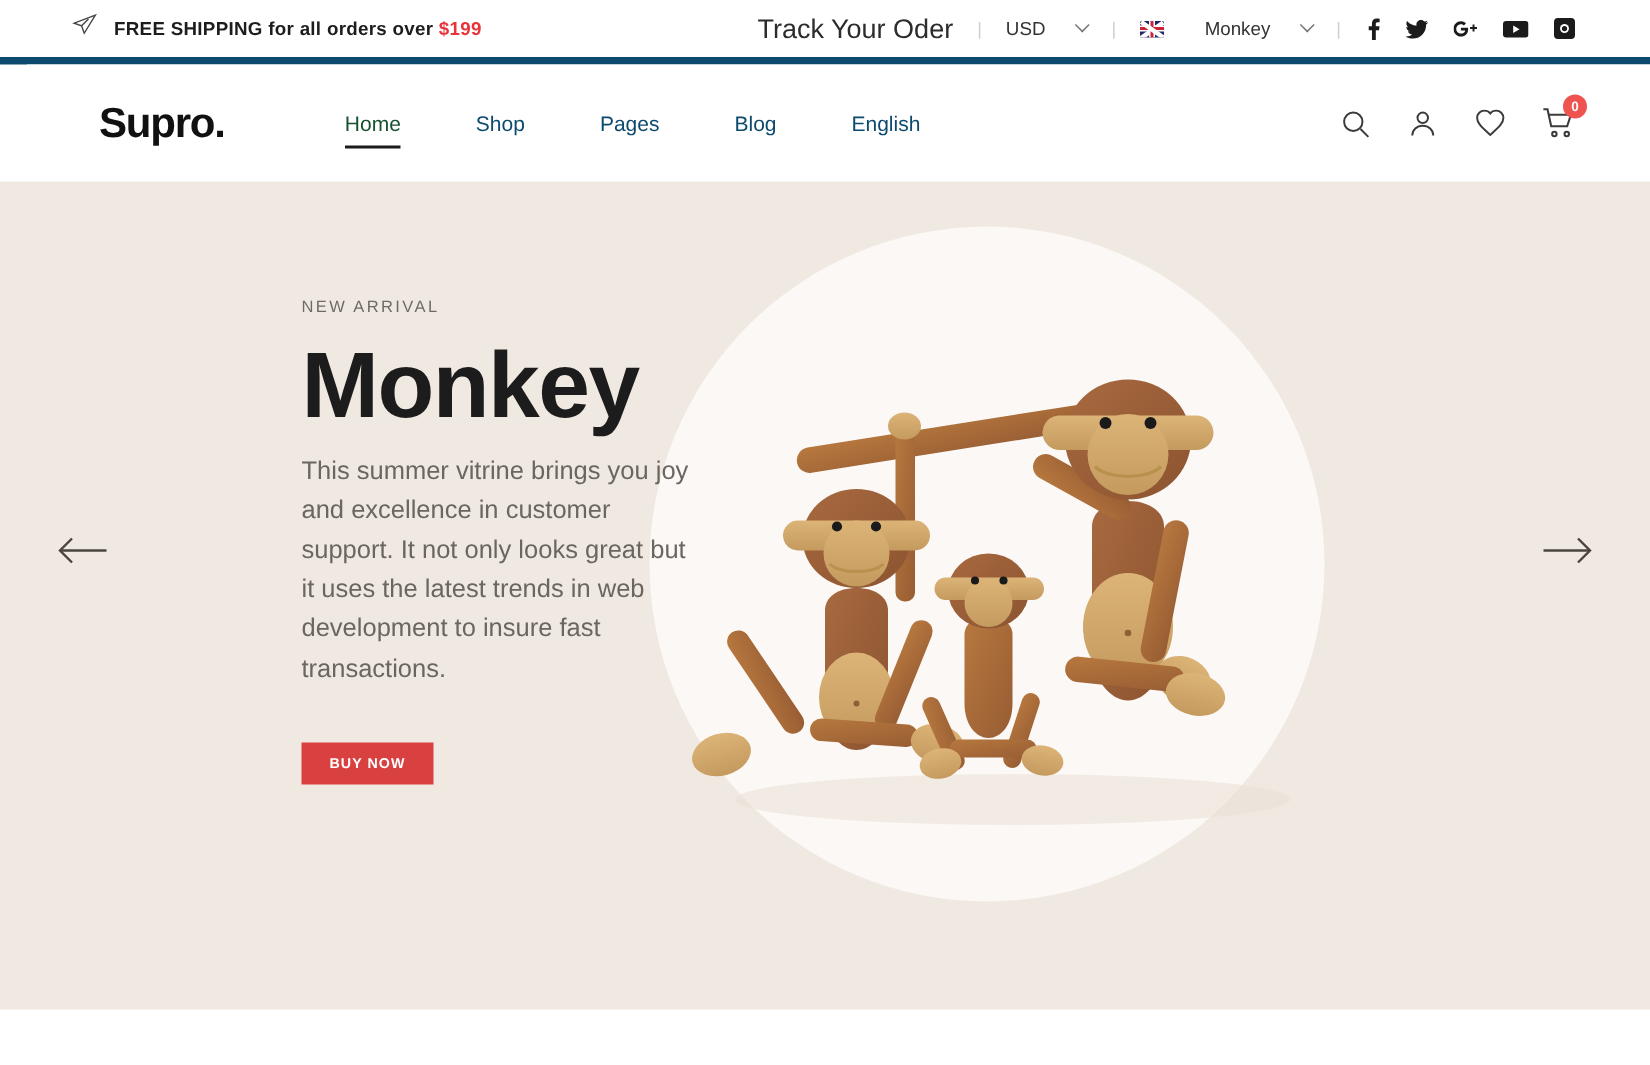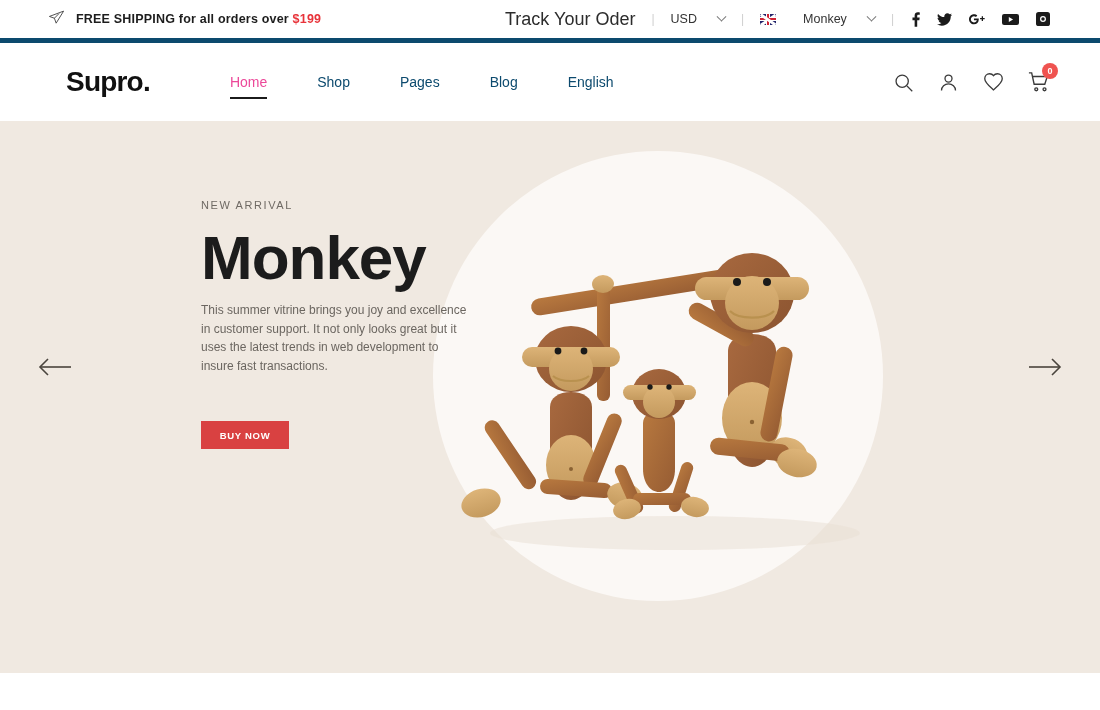--- a/index.html
+++ b/index.html
@@ -59,21 +59,21 @@
   .header {
     height: 78px; display: flex; align-items: center;
     padding: 0 50px 0 48px; background: #fff; margin-left: 18px;
   }
   .logo { font-size: 28px; font-weight: bold; letter-spacing: -.8px; color: #111; }
   .nav { display: flex; align-items: center; gap: 0; margin-left: 55px; }
   .nav-item {
     font-size: 14px; color: #0c4a6e; padding: 0 25px; position: relative;
     white-space: nowrap;
   }
-  .nav-item.active { color: #ec4899; }
+  .nav-item.active { color: #14532d; }
   .nav-item.active::after {
     content: ""; position: absolute; left: 25px; right: 25px; bottom: -9px;
     height: 1.6px; background: #1b1b1b;
   }
   .head-icons { margin-left: auto; display: flex; align-items: center; gap: 24px; }
   .hicon { position: relative; display: flex; align-items: center; }
   .cart-badge {
     position: absolute; top: -8px; right: -8px;
     min-width: 16px; height: 16px; border-radius: 50%;
     background: #ef5350; color: #fff; font-size: 9px; font-weight: bold;
@@ -94,22 +94,22 @@
   }
   .hero-text { position: absolute; left: 201px; top: 78px; width: 275px; z-index: 3; }
   .eyebrow {
     font-size: 11px; letter-spacing: 1.6px; color: #6f6a64; margin-bottom: 16px;
   }
   .hero-title {
     font-size: 62px; line-height: 1.0; font-weight: bold;
     color: #1c1c1c; letter-spacing: -1px; margin-bottom: 12px;
   }
   .hero-desc {
-    font-size: 12px; line-height: 1.55; color: #6b6660; width: 268px;
-    margin-bottom: 46px;
+    font-size: 17px; line-height: 1.55; color: #6b6660; width: 268px;
+    margin-bottom: 36px;
   }
   .buy-btn {
     display: inline-flex; align-items: center; justify-content: center;
     width: 88px; height: 28px; background: #d94141; color: #fff;
     font-size: 9.5px; font-weight: bold; letter-spacing: .7px; border: none;
   }
   .arrow-nav {
     position: absolute; top: 235px; z-index: 5; background: none; border: none;
     cursor: pointer; color: #4a443d;
   }

